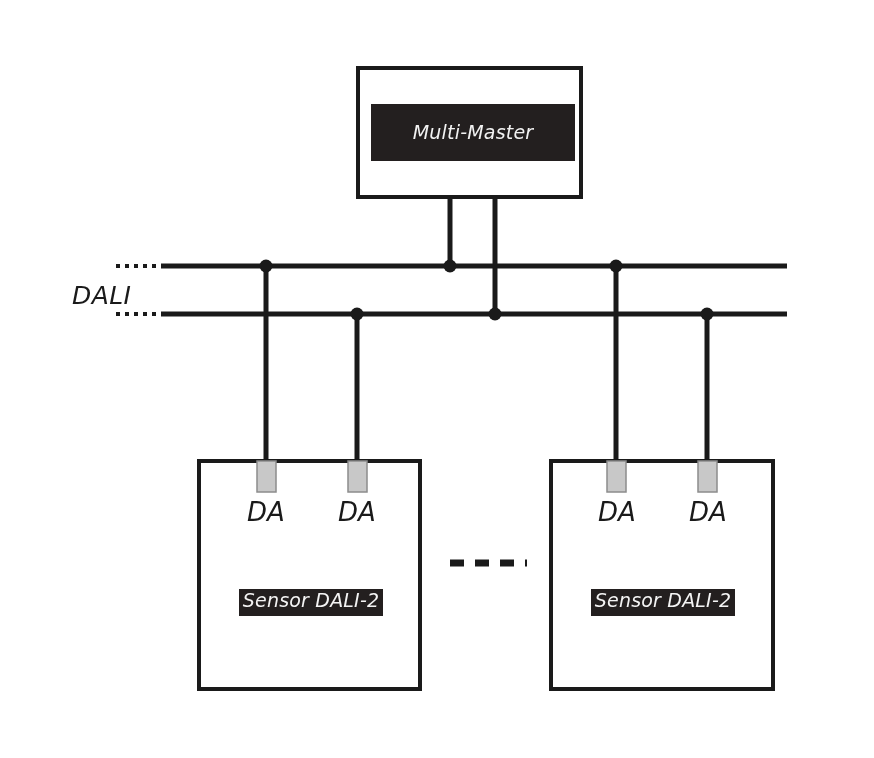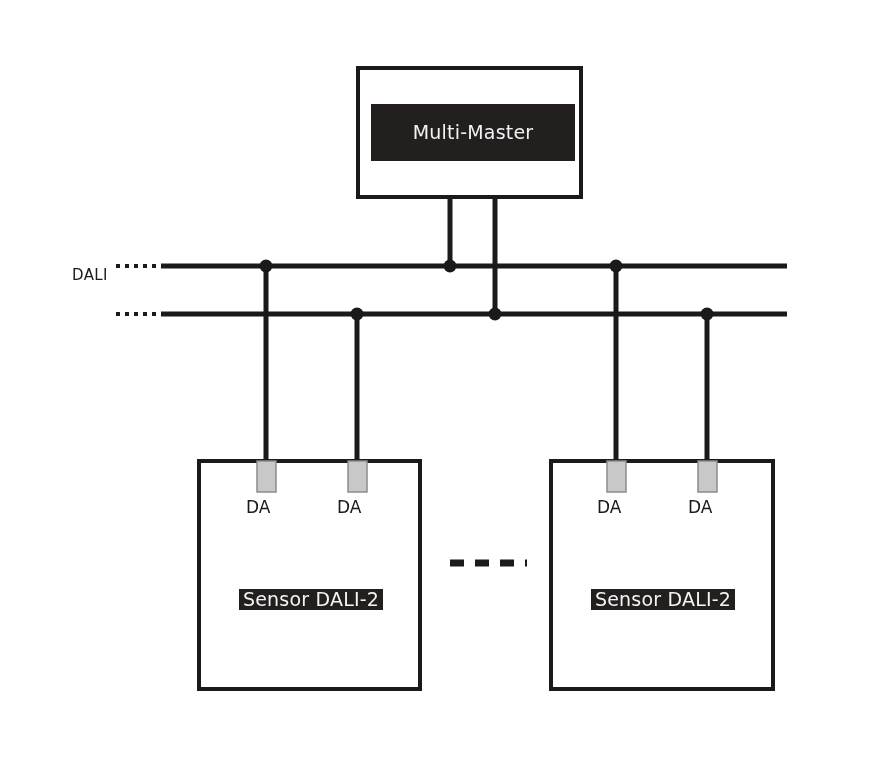--- a/index.html
+++ b/index.html
@@ -9,38 +9,39 @@
   }
   body {
     font-family: "DejaVu Sans", sans-serif;
   }
   #diagram-root {
     position: relative;
     width: 874px;
     height: 758px;
     background: #ffffff;
     overflow: hidden;
+    font-style: italic;
   }
   svg.canvas {
     position: absolute;
     left: 0;
     top: 0;
     width: 874px;
     height: 758px;
   }
   
   .lbl {
     position: absolute;
     white-space: pre;
     line-height: 1.18;
   }
   .bus-label {
     left: 72px;
-    top: 267px;
-    font-size: 15px;
+    top: 281px;
+    font-size: 25px;
     color: #1a1a1a;
     letter-spacing: 0.4px;
   }
   .controller-band {
     position: absolute;
     left: 371px;
     top: 104px;
     width: 204px;
     height: 57px;
     background: #231f1f;
@@ -51,40 +52,41 @@
   }
   .controller-band span {
     color: #f2f2f2;
     font-size: 19px;
     line-height: 1.42;
     white-space: pre;
     letter-spacing: 0.2px;
   }
   .sensor-band {
     position: absolute;
-    height: 21px;
+    height: 27px;
     background: #231f1f;
     display: flex;
-    align-items: flex-end;
+    align-items: flex-start;
     justify-content: center;
     padding: 0 4px;
     box-sizing: border-box;
   }
   .sensor-band span {
     color: #f4f4f4;
     font-size: 19px;
     white-space: pre;
     letter-spacing: 0.2px;
   }
   #sensor-band-left  { left: 239px; top: 589px; width: 144px; }
   #sensor-band-right { left: 591px; top: 589px; width: 144px; }
   .da-label {
     position: absolute;
-    font-size: 17px;
+    font-size: 26px;
     color: #1a1a1a;
+    text-align: center;
     width: 40px;
     white-space: pre;
   }
 </style>
 </head>
 <body>
 
 <div id="diagram-root">
 
   <svg class="canvas" viewBox="0 0 874 758">

